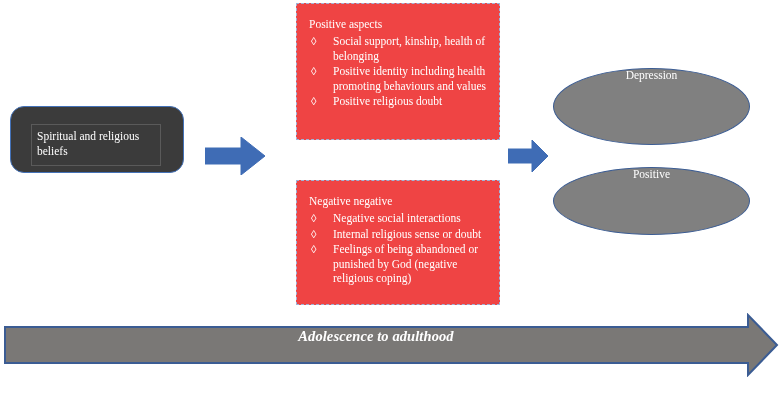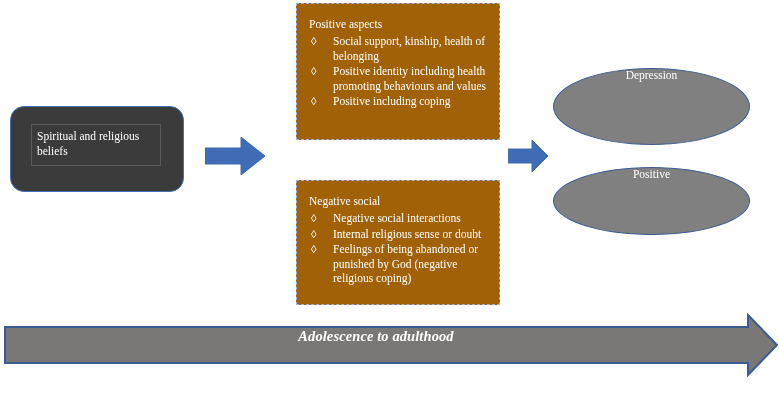--- a/index.html
+++ b/index.html
@@ -17,21 +17,21 @@
     background: #ffffff;
     overflow: hidden;
   }
 
   
   .ai-box {
     position: absolute;
     left: 10px;
     top: 106px;
     width: 174px;
-    height: 86px;
+    height: 67px;
     background: #3b3b3b;
     border: 1px solid #4472b8;
     border-radius: 14px;
     box-sizing: border-box;
   }
   .ai-inner {
     position: absolute;
     left: 20px;
     top: 17px;
     width: 130px;
@@ -46,21 +46,21 @@
 
   
   .blue-arrow {
     position: absolute;
   }
 
   
   .mech-box {
     position: absolute;
     left: 296px;
-    background: #a16207;
+    background: #ef4444;
     border: 1px dashed #9fb4d8;
     box-sizing: border-box;
     color: #ffffff;
   }
   .mech-pos { top: 3px;   width: 204px; height: 137px; }
   .mech-neg { top: 180px; width: 204px; height: 125px; }
   .mech-title {
     position: absolute;
     left: 12px;
     top: 13px;
@@ -179,27 +179,27 @@
       <li>
         <span class="bullet">◊</span>
         <span>Social support, kinship, health of belonging</span>
       </li>
       <li>
         <span class="bullet">◊</span>
         <span>Positive identity including health promoting behaviours and values</span>
       </li>
       <li>
         <span class="bullet">◊</span>
-        <span>Positive including  coping</span>
+        <span>Positive religious  doubt</span>
       </li>
     </ul>
   </div>
 
   <div class="mech-box mech-neg">
-    <div class="mech-title">Negative social</div>
+    <div class="mech-title">Negative negative</div>
     <ul class="mech-list">
       <li>
         <span class="bullet">◊</span>
         <span>Negative social interactions</span>
       </li>
       <li>
         <span class="bullet">◊</span>
         <span>Internal religious sense or doubt</span>
       </li>
       <li>

